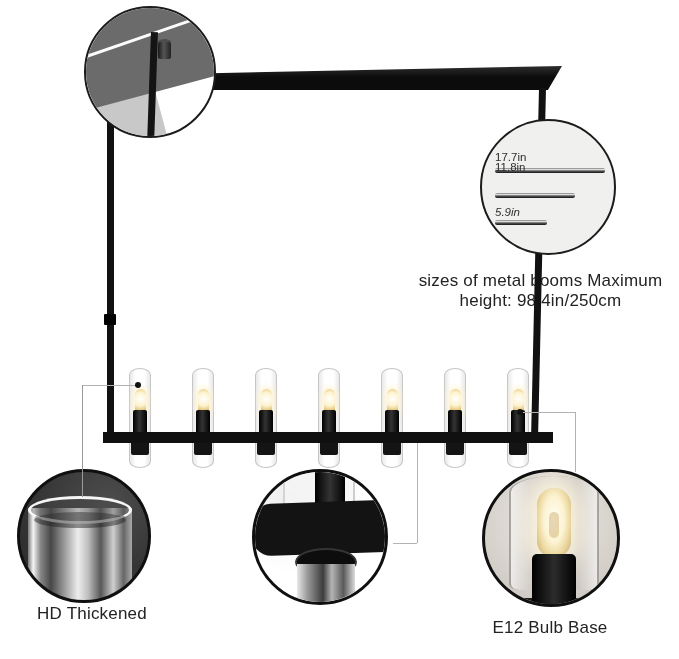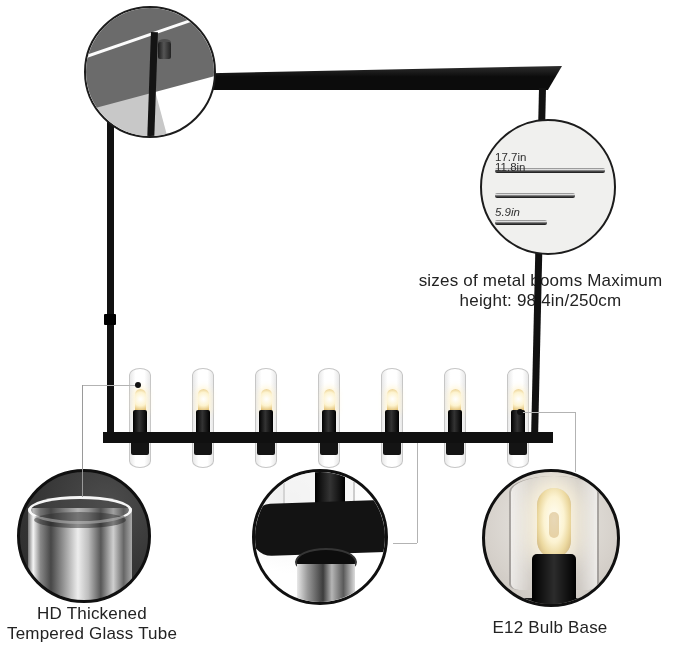--- a/index.html
+++ b/index.html
@@ -199,19 +199,18 @@
     <div class="bu-filament"></div>
     <div class="bu-socket"></div>
   </div>
 
   <div class="caption" id="cap-booms">
     <span>sizes of metal booms Maximum</span>
     <span>height: 98.4in/250cm</span>
   </div>
   <div class="caption" id="cap-glass">
     <span>HD Thickened</span>
-    <span>Tempered Glass Tube</span>
   </div>
   <div class="caption" id="cap-bulb">
     <span>E12 Bulb Base</span>
   </div>
 
 </div>
 
 </body></html>

